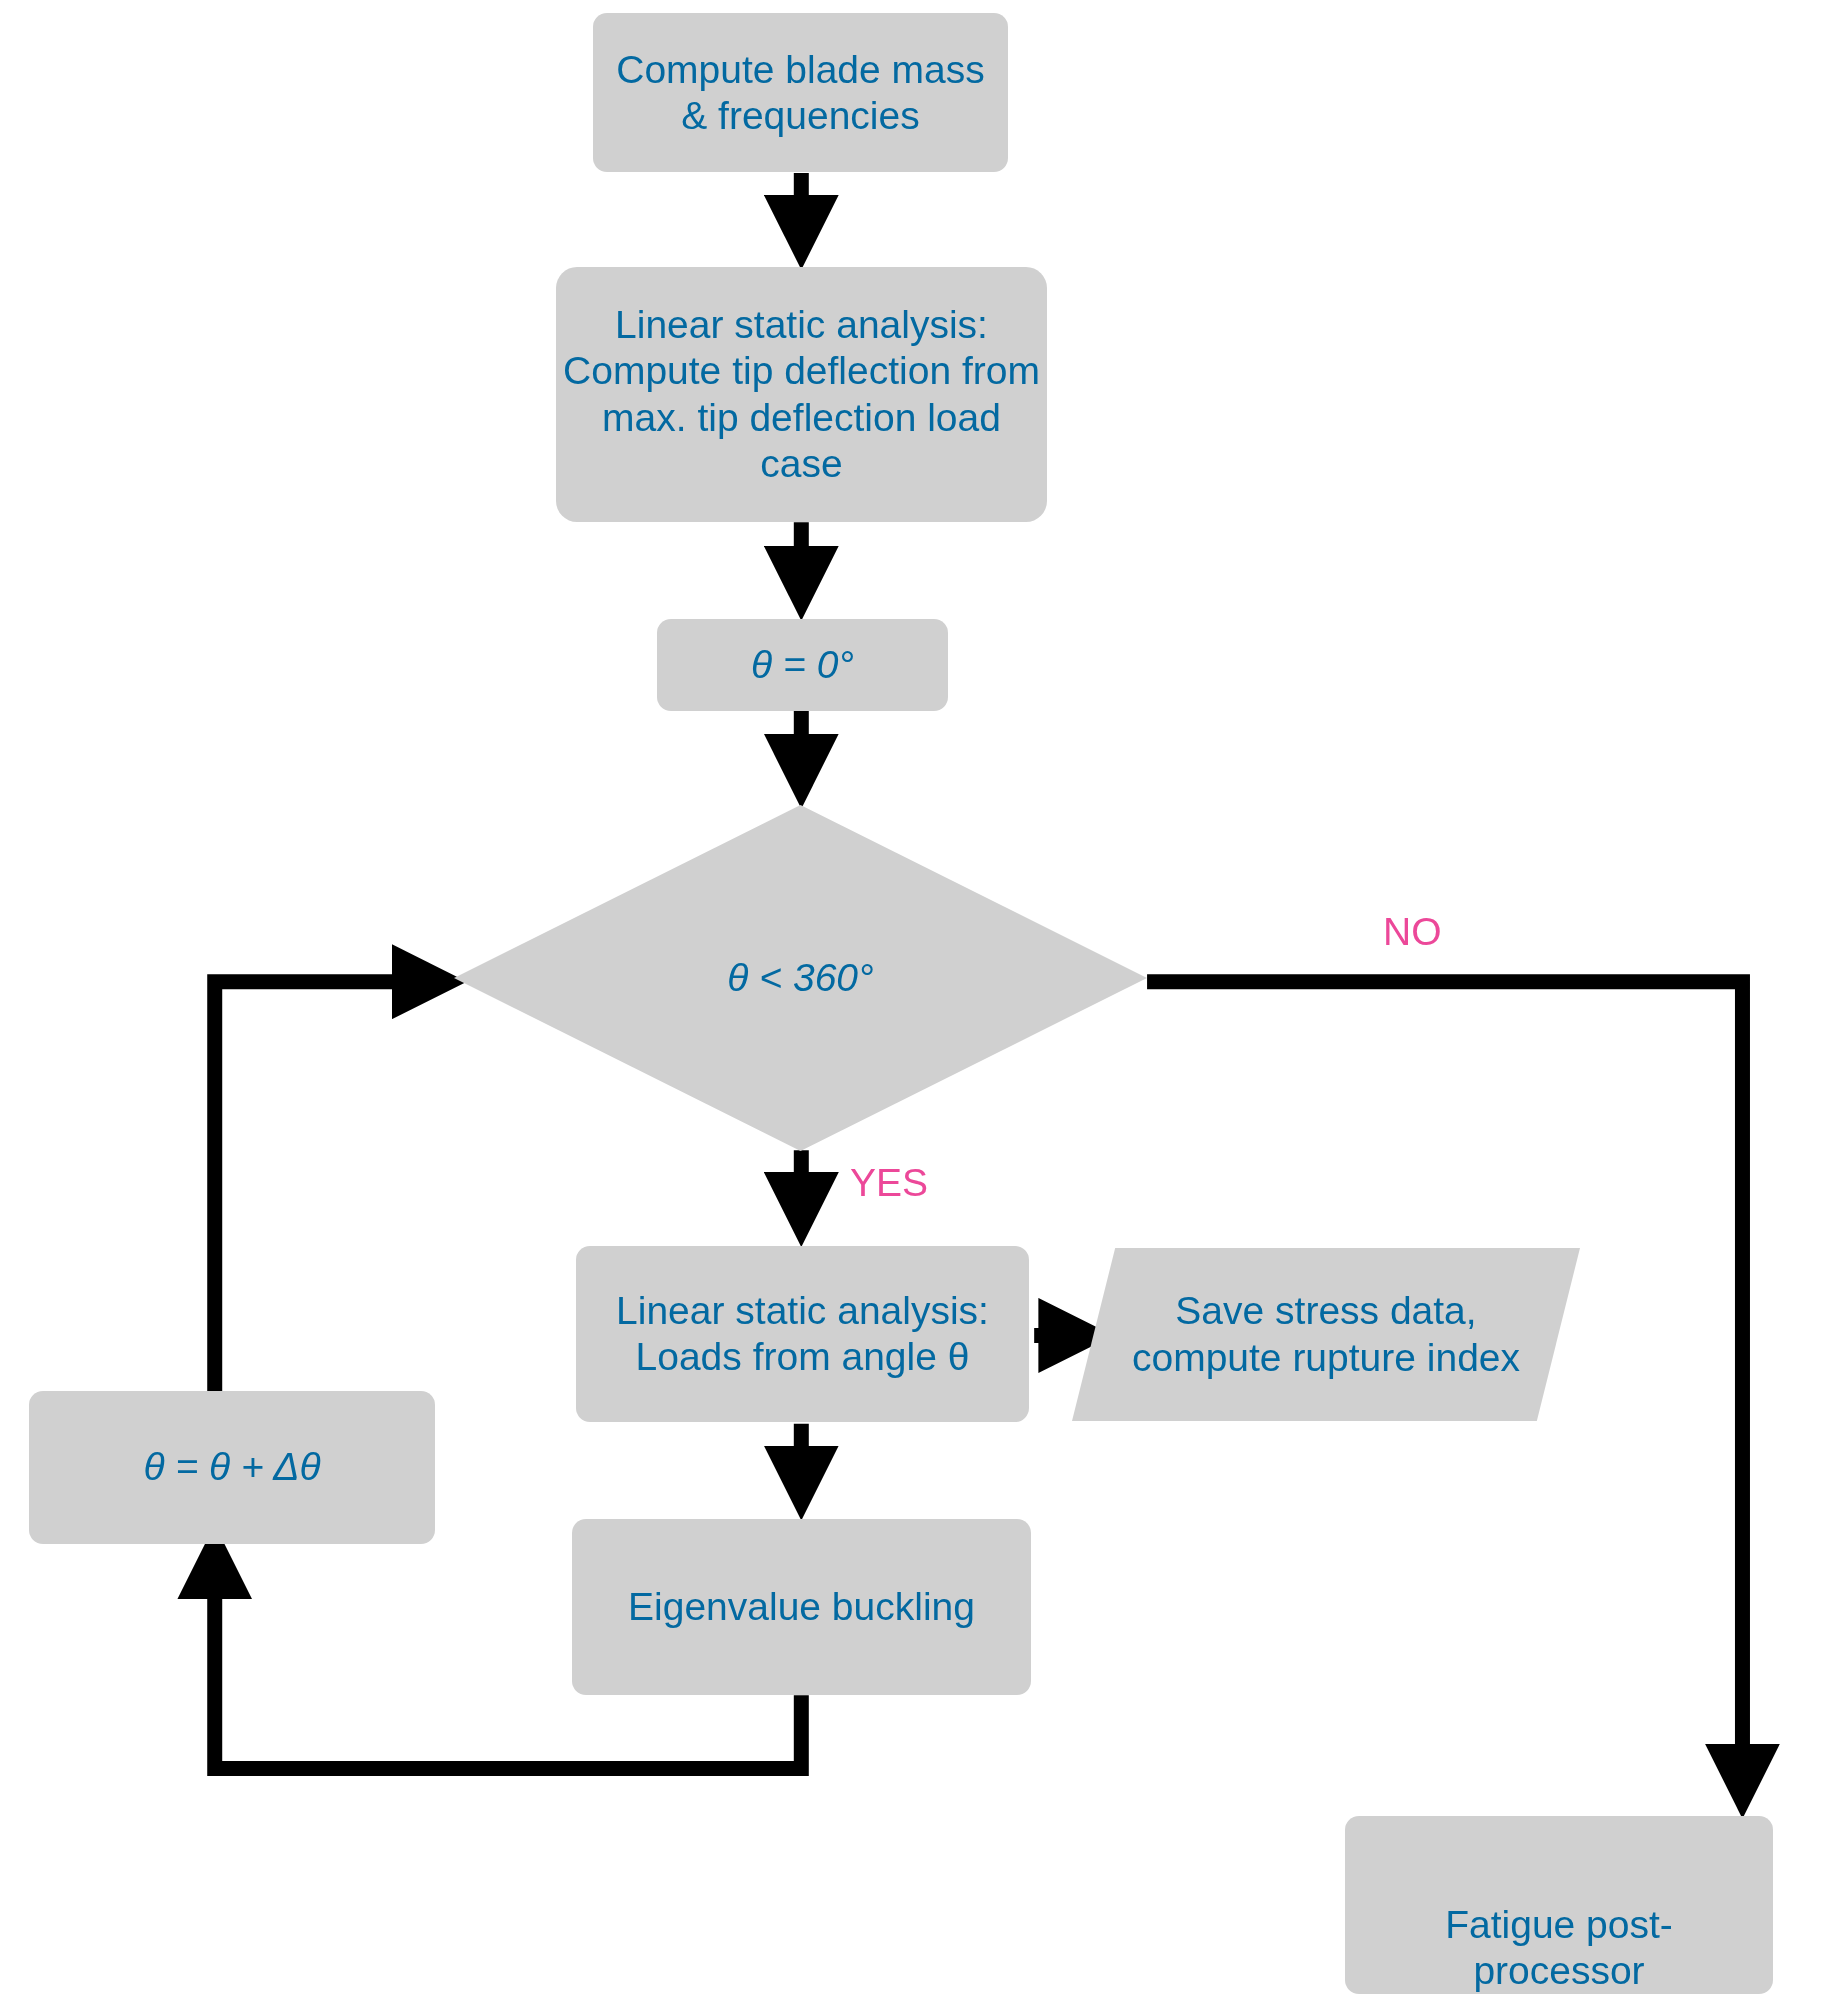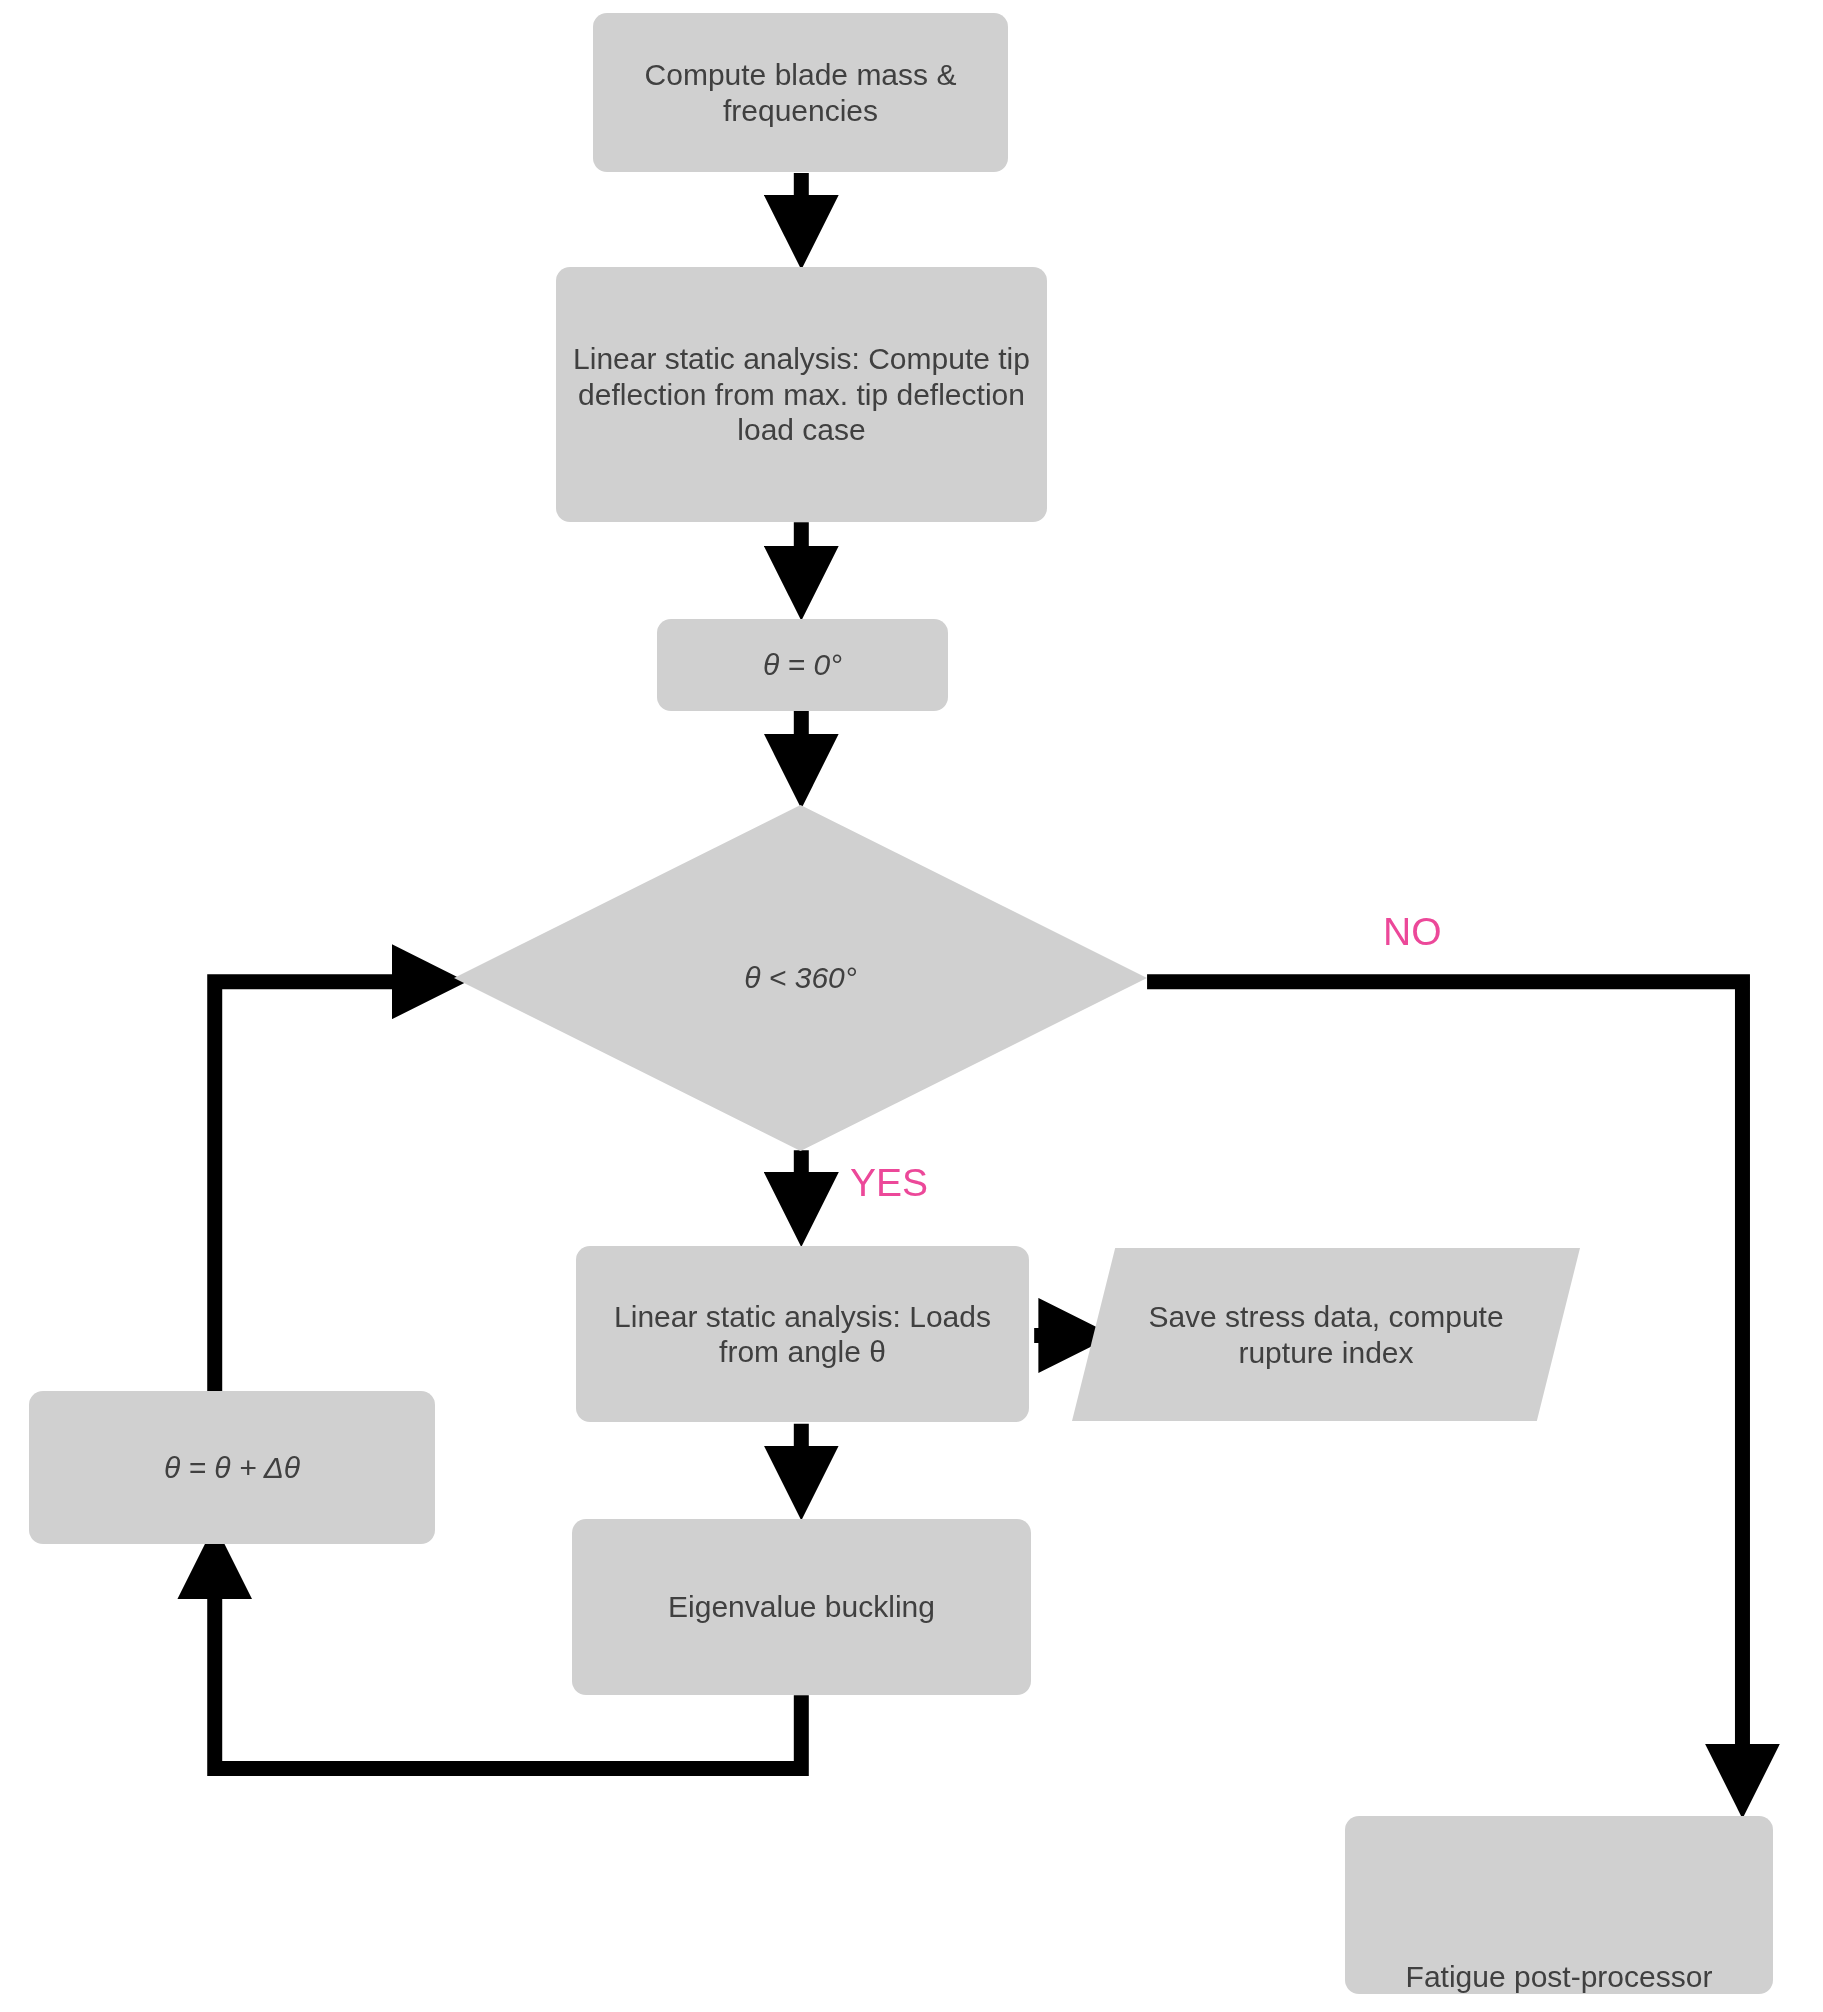--- a/index.html
+++ b/index.html
@@ -24,22 +24,22 @@
     width: 1824px;
     height: 2012px;
   }
   .node {
     position: absolute;
     box-sizing: border-box;
     display: flex;
     align-items: center;
     justify-content: center;
     text-align: center;
-    color: #404040;
-    font-size: 30px;
+    color: #0369a1;
+    font-size: 39px;
     line-height: 1.18;
     z-index: 3;
   }
   .process {
     background: #d0d0d0;
     border-radius: 14px;
   }
   .decision {
     background: transparent;
   }
@@ -112,21 +112,21 @@
       <path d="M243,1577 L243,1113 L505,1113"></path>
 
       <path d="M1300,1113 L1975,1113 L1975,2038"></path>
     </g>
   </svg>
 
   <div class="node process" style="left:593px; top:13.2px; width:415px; height:159px; padding:0 19.4px;">
     <span>Compute blade mass &amp; frequencies</span>
   </div>
 
-  <div class="node process" style="left:556px; top:267px; width:491px; height:255px; padding:0 2px;">
+  <div class="node process" style="left:556px; top:267px; width:491px; height:255px; padding:0 2px;border-radius:21px;">
     <span>Linear static analysis: Compute tip deflection from max. tip deflection load case</span>
   </div>
 
   <div class="node process ital" style="left:657px; top:619px; width:291px; height:92px;">
     <span>θ = 0°</span>
   </div>
 
   <div class="node decision" style="left:454px; top:805px; width:693px; height:346px;align-items:center;">
     <div class="dshape"></div>
     <span class="dlabel ital">θ &lt; 360°</span>

